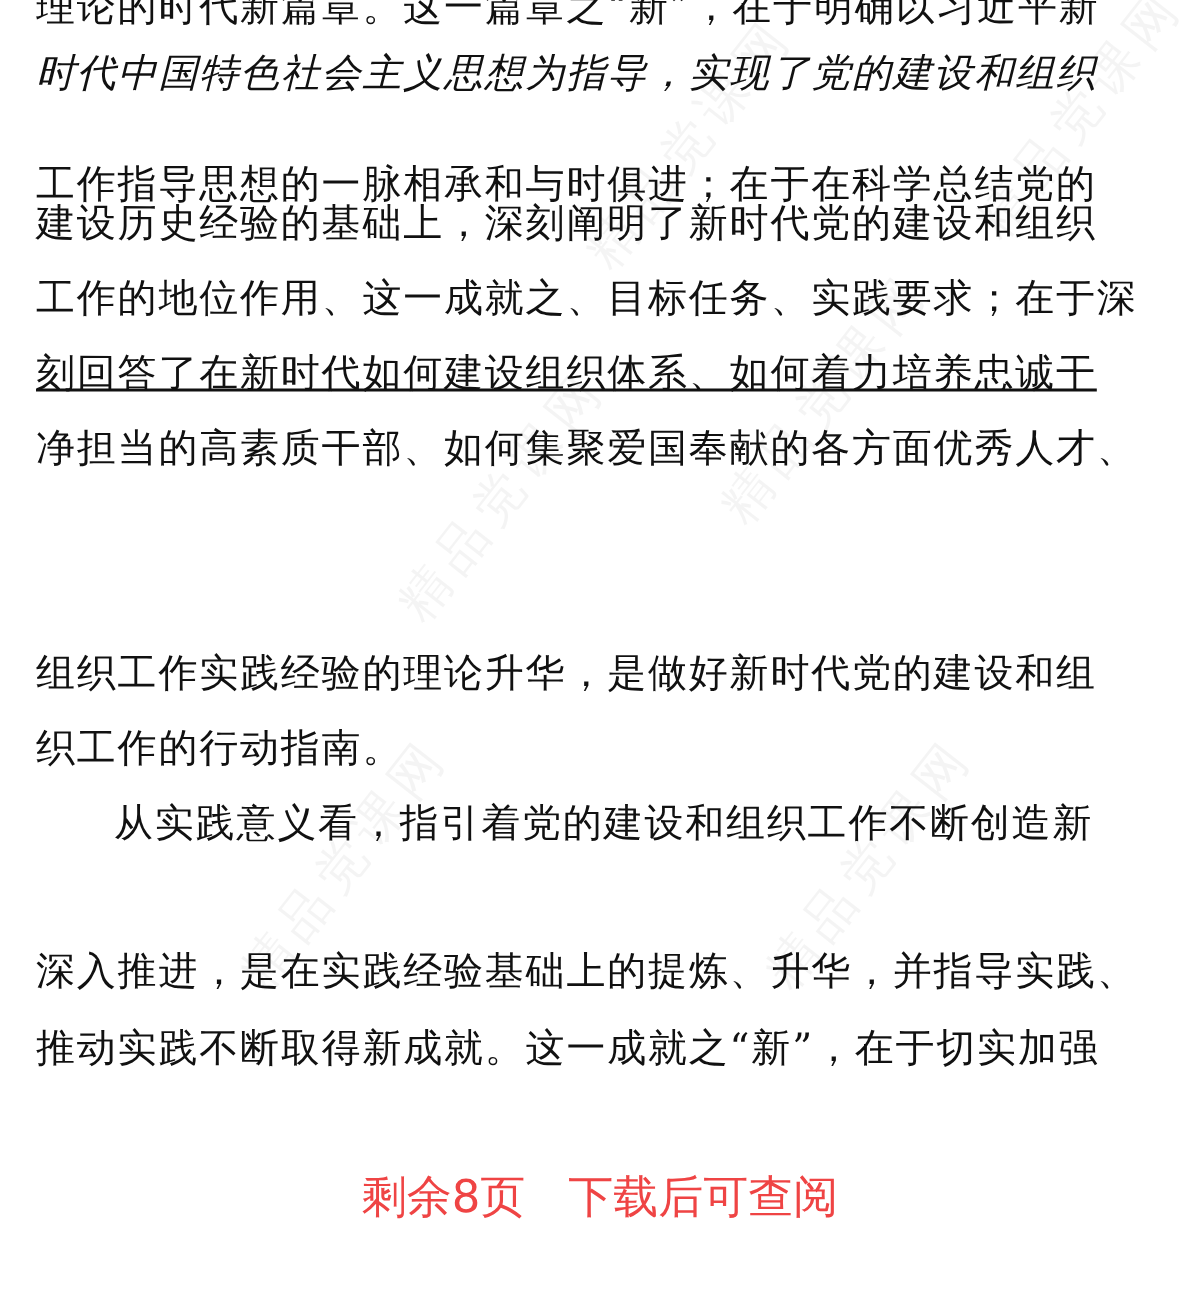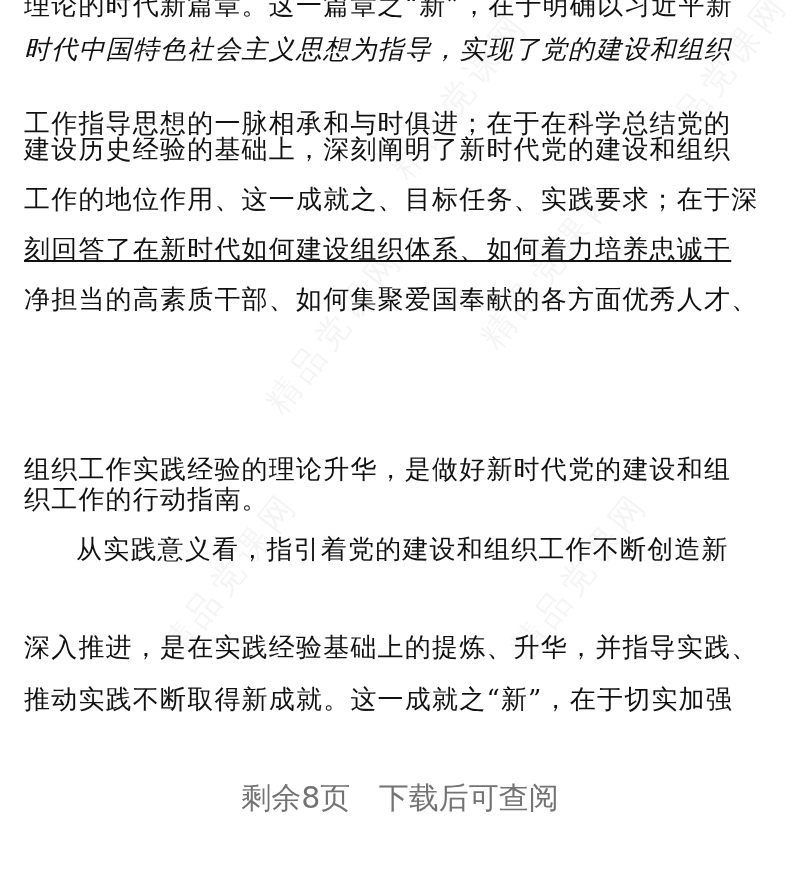--- a/index.html
+++ b/index.html
@@ -46,21 +46,21 @@
       pointer-events: none;
     }
     .footer {
       position: absolute;
       left: 0;
       top: 778px;
       width: 800px;
       text-align: center;
       font-family: "DejaVu Sans", "Liberation Sans", sans-serif;
       font-size: 30px;
-      color: #737373;
+      color: #ef4444;
       white-space: pre;
     }
   </style>
 </head>
 <body>
 
 <div class="page">
 
   <div class="watermark" style="left:255px; top:395px;">精品党课网</div>
   <div class="watermark" style="left:470px; top:330px;">精品党课网</div>
@@ -69,20 +69,20 @@
   <div class="watermark" style="left:500px; top:640px;">精品党课网</div>
   <div class="watermark" style="left:380px; top:160px;">精品党课网</div>
 
   <div class="line" style="top:-12px;">理论的时代新篇章。这一篇章之“新”，在于明确以习近平新</div>
   <div class="line" style="top:32px;font-style:italic;">时代中国特色社会主义思想为指导，实现了党的建设和组织</div>
   <div class="line" style="top:82px;margin-top:24px;">工作指导思想的一脉相承和与时俱进；在于在科学总结党的</div>
   <div class="line" style="top:132px;">建设历史经验的基础上，深刻阐明了新时代党的建设和组织</div>
   <div class="line" style="top:182px;">工作的地位作用、这一成就之、目标任务、实践要求；在于深</div>
   <div class="line" style="top:232px;text-decoration:underline;">刻回答了在新时代如何建设组织体系、如何着力培养忠诚干</div>
   <div class="line" style="top:282px;">净担当的高素质干部、如何集聚爱国奉献的各方面优秀人才、</div>
-  <div class="line" style="top:432px;margin-top:20px;">组织工作实践经验的理论升华，是做好新时代党的建设和组</div>
+  <div class="line" style="top:432px;">组织工作实践经验的理论升华，是做好新时代党的建设和组</div>
   <div class="line" style="top:482px;">织工作的行动指南。</div>
   <div class="line indent" style="top:532px;">从实践意义看，指引着党的建设和组织工作不断创造新</div>
   <div class="line" style="top:632px;font-family:Liberation Mono, monospace;">深入推进，是在实践经验基础上的提炼、升华，并指导实践、</div>
   <div class="line" style="top:682px;">推动实践不断取得新成就。这一成就之“新”，在于切实加强</div>
 
   <div class="footer">剩余8页   下载后可查阅</div>
 </div>
 
 </body></html>

